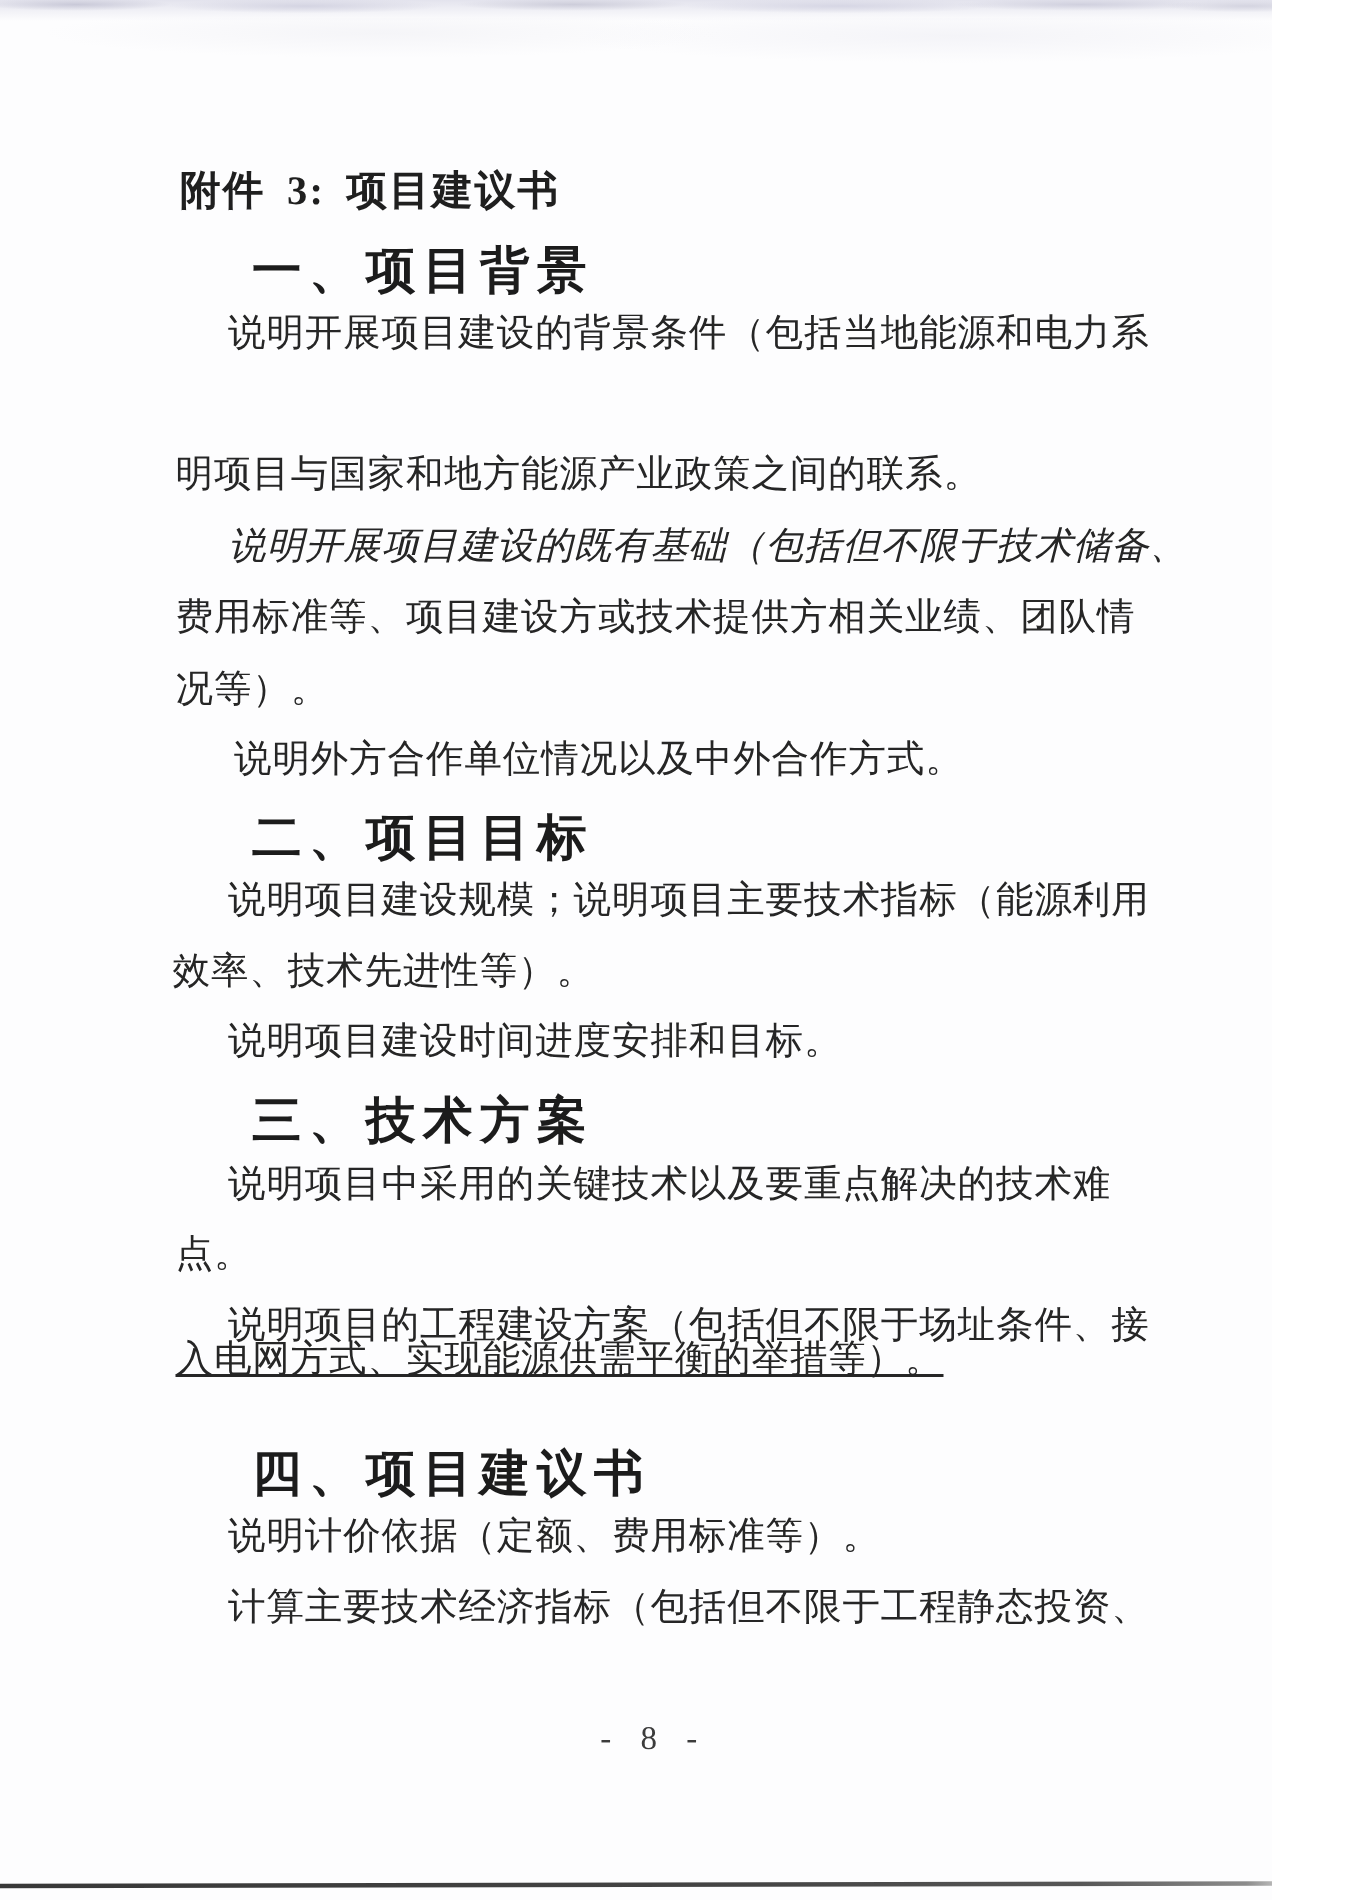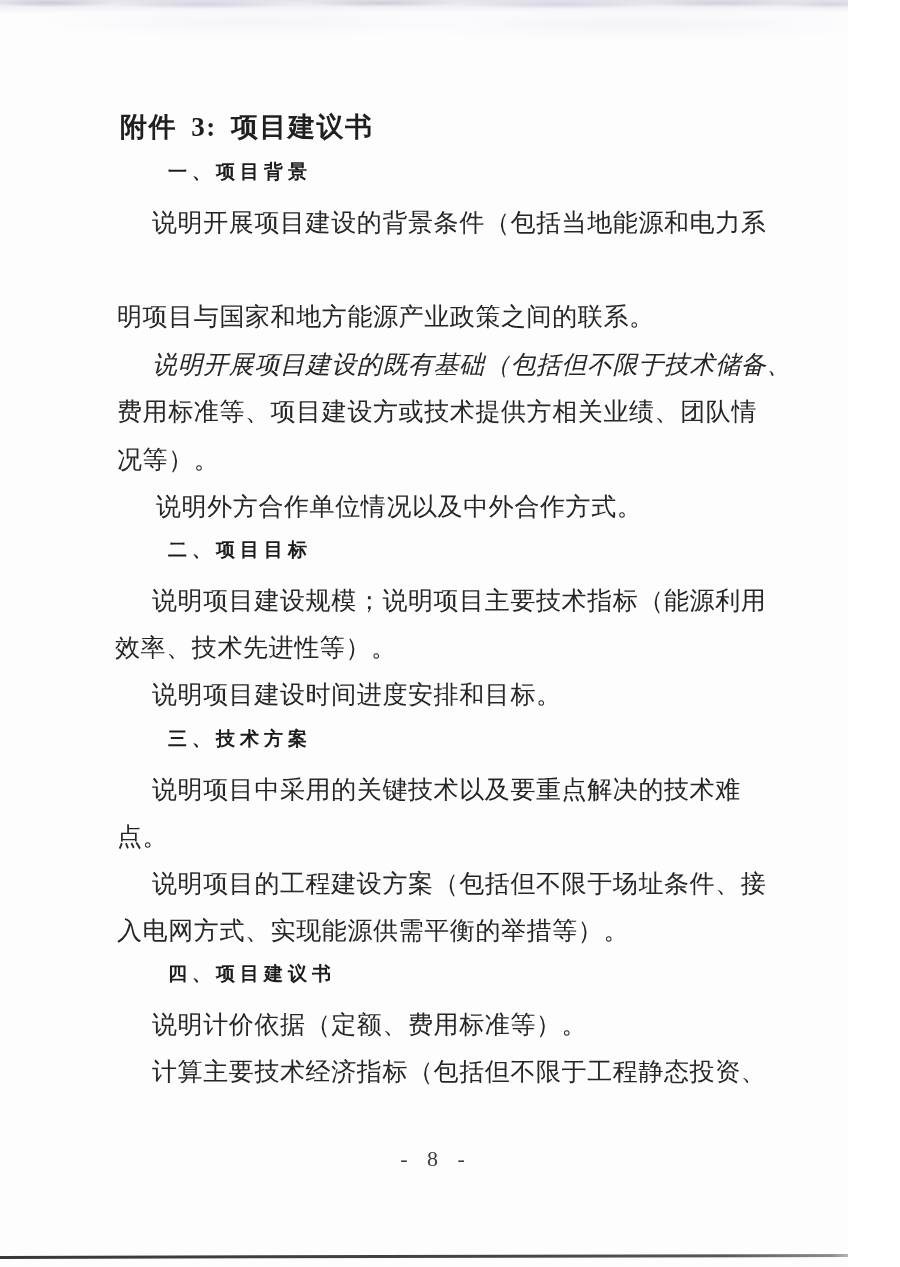--- a/index.html
+++ b/index.html
@@ -51,21 +51,21 @@
     font-family: "Liberation Serif", serif;
     font-weight: 700;
     font-size: 27px;
     letter-spacing: 1.5px;
     word-spacing: 6px;
     color: #1f1f1f;
   }
   .heading {
     font-family: "Liberation Sans", sans-serif;
     font-weight: 700;
-    font-size: 19px;
+    font-size: 33px;
     letter-spacing: 5px;
     color: #1c1c1c;
   }
   .body-line {
     font-family: "Liberation Serif", serif;
     font-size: 25px;
     letter-spacing: 0.6px;
     color: #262626;
   }
   .page-num {
@@ -104,21 +104,21 @@
 
   <div class="line body-line" style="top:587px; left:152px;">说明项目建设规模；说明项目主要技术指标（能源利用</div>
   <div class="line body-line" style="top:634px; left:115px;">效率、技术先进性等）。</div>
   <div class="line body-line" style="top:681px; left:152px;">说明项目建设时间进度安排和目标。</div>
 
   <div class="line heading" style="top:728px; left:168px;">三、技术方案</div>
 
   <div class="line body-line" style="top:776px; left:152px;">说明项目中采用的关键技术以及要重点解决的技术难</div>
   <div class="line body-line" style="top:823px; left:117px;">点。</div>
   <div class="line body-line" style="top:870px; left:152px;">说明项目的工程建设方案（包括但不限于场址条件、接</div>
-  <div class="line body-line" style="top:917px; left:117px;">入电网方式、实现能源供需平衡的举措等）。</div>
+  <div class="line body-line" style="top:893px; left:117px;text-decoration:underline;">入电网方式、实现能源供需平衡的举措等）。</div>
 
   <div class="line heading" style="top:963px; left:168px;">四、项目建议书</div>
 
   <div class="line body-line" style="top:1011px; left:152px;">说明计价依据（定额、费用标准等）。</div>
   <div class="line body-line" style="top:1058px; left:152px;">计算主要技术经济指标（包括但不限于工程静态投资、</div>
 
   <div class="page-num" style="top:1146px;">- 8 -</div>
 
   <div class="page-edge-line"></div>
 

